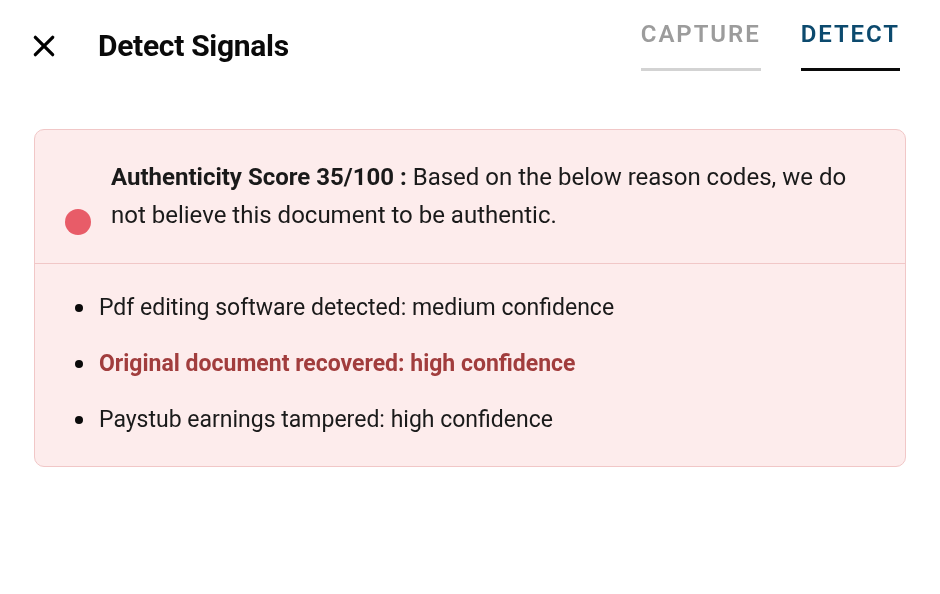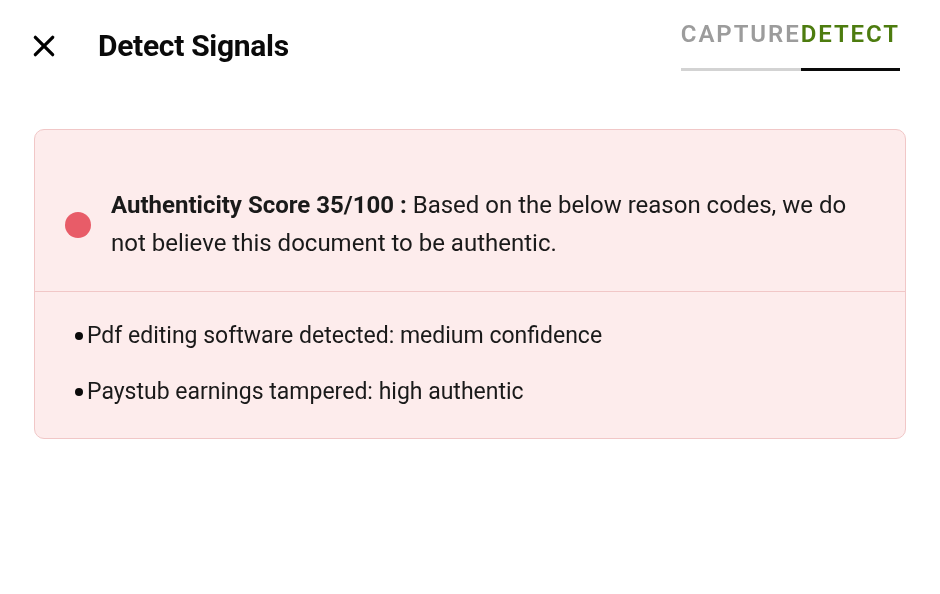--- a/index.html
+++ b/index.html
@@ -32,52 +32,52 @@
       color: #000;
     }
     .title {
       font-size: 30px;
       font-weight: 700;
       letter-spacing: -0.01em;
     }
     .tabs {
       display: flex;
       align-items: flex-end;
+      gap: 40px;
       padding-right: 10px;
     }
     .tab {
       font-size: 24px;
       font-weight: 600;
       letter-spacing: 0.08em;
       padding-bottom: 20px;
       border-bottom: 3px solid transparent;
       cursor: pointer;
       color: #9c9c9c;
     }
     .tab.inactive {
       border-bottom-color: #d3d3d3;
     }
     .tab.active {
-      color: #4d7c0f;
+      color: #0c4a6e;
       border-bottom-color: #0a0a0a;
     }
     .panel {
       margin: 58px 34px 0 34px;
       border: 1px solid #f1c7c7;
       border-radius: 10px;
       background: #fdecec;
       overflow: hidden;
     }
     .panel-head {
       display: flex;
-      align-items: center;
+      align-items: flex-end;
       gap: 20px;
       padding: 28px 30px 28px 30px;
       border-bottom: 1px solid #f1c7c7;
-      margin-top: 28px;
     }
     .dot {
       width: 26px;
       height: 26px;
       border-radius: 50%;
       flex-shrink: 0;
       margin-top: 2px;
     }
     .head-text {
       font-size: 24px;
@@ -88,21 +88,21 @@
     .head-text b {
       font-weight: 700;
     }
     .reasons {
       list-style: none;
       padding: 28px 0 30px 40px;
     }
     .reasons li {
       display: flex;
       align-items: center;
-      gap: 4px;
+      gap: 16px;
       font-size: 23px;
       line-height: 1.4;
       margin-bottom: 24px;
       color: #1a1a1a;
     }
     .reasons li:last-child { margin-bottom: 0; }
     .bullet {
       width: 8px;
       height: 8px;
       border-radius: 50%;
@@ -142,16 +142,20 @@
       <span>Based on the below reason codes, we do not believe this document to be authentic.</span>
     </div>
   </div>
   <ul class="reasons" id="reason-list">
       <li>
         <span class="bullet"></span>
         <span class="reason-text">Pdf editing software detected: medium confidence</span>
       </li>
       <li>
         <span class="bullet"></span>
-        <span class="reason-text">Paystub earnings tampered: high authentic</span>
+        <span class="reason-text highlight">Original document recovered: high confidence</span>
+      </li>
+      <li>
+        <span class="bullet"></span>
+        <span class="reason-text">Paystub earnings tampered: high confidence</span>
       </li>
     </ul>
 </div>
 
 </body></html>

